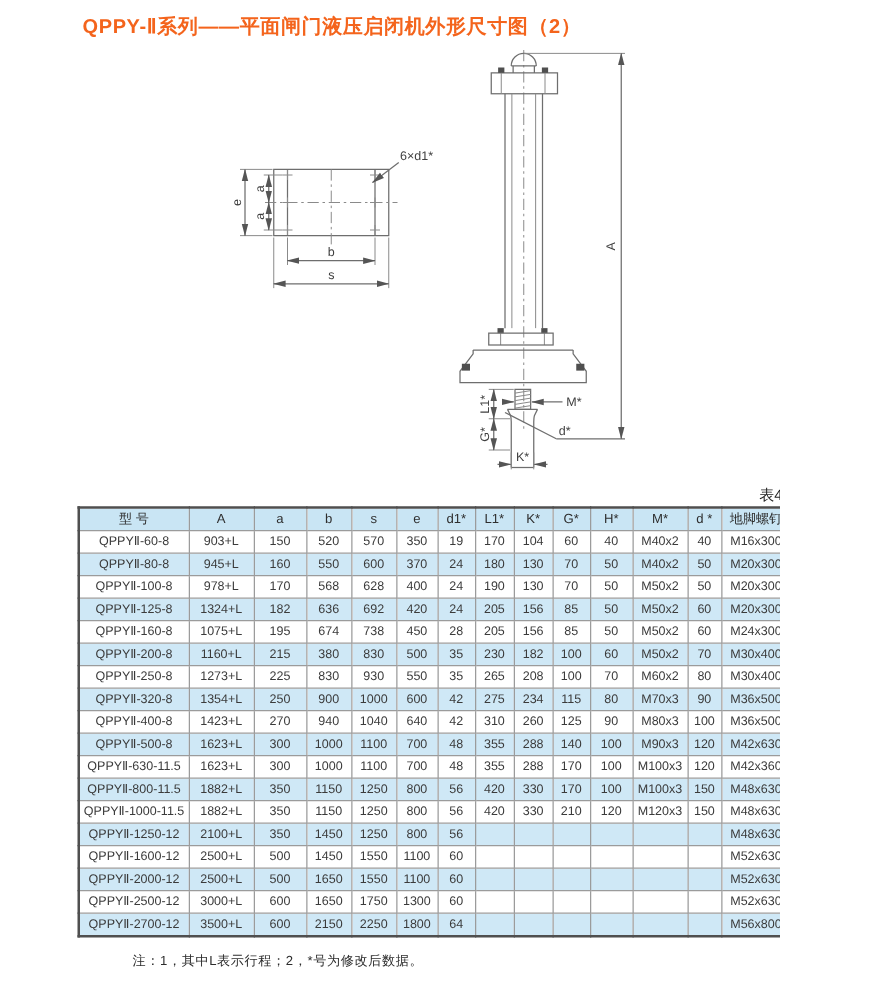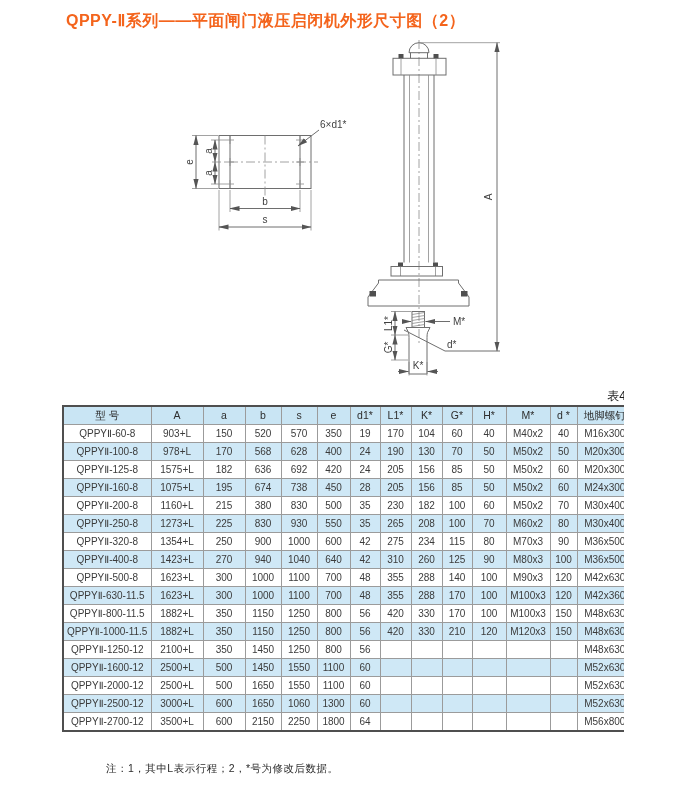--- a/index.html
+++ b/index.html
@@ -233,38 +233,54 @@
           <td>19</td>
           <td>170</td>
           <td>104</td>
           <td>60</td>
           <td>40</td>
           <td>M40x2</td>
           <td>40</td>
           <td>M16x300</td>
         </tr>
         <tr>
+          <td>QPPYⅡ-80-8</td>
+          <td>945+L</td>
+          <td>160</td>
+          <td>550</td>
+          <td>600</td>
+          <td>370</td>
+          <td>24</td>
+          <td>180</td>
+          <td>130</td>
+          <td>70</td>
+          <td>50</td>
+          <td>M40x2</td>
+          <td>50</td>
+          <td>M20x300</td>
+        </tr>
+        <tr>
           <td>QPPYⅡ-100-8</td>
           <td>978+L</td>
           <td>170</td>
           <td>568</td>
           <td>628</td>
           <td>400</td>
           <td>24</td>
           <td>190</td>
           <td>130</td>
           <td>70</td>
           <td>50</td>
           <td>M50x2</td>
           <td>50</td>
           <td>M20x300</td>
         </tr>
         <tr>
           <td>QPPYⅡ-125-8</td>
-          <td>1575+L</td>
+          <td>1324+L</td>
           <td>182</td>
           <td>636</td>
           <td>692</td>
           <td>420</td>
           <td>24</td>
           <td>205</td>
           <td>156</td>
           <td>85</td>
           <td>50</td>
           <td>M50x2</td>
@@ -461,21 +477,21 @@
           <td></td>
           <td></td>
           <td></td>
           <td>M52x630</td>
         </tr>
         <tr>
           <td>QPPYⅡ-2500-12</td>
           <td>3000+L</td>
           <td>600</td>
           <td>1650</td>
-          <td>1060</td>
+          <td>1750</td>
           <td>1300</td>
           <td>60</td>
           <td></td>
           <td></td>
           <td></td>
           <td></td>
           <td></td>
           <td></td>
           <td>M52x630</td>
         </tr>

